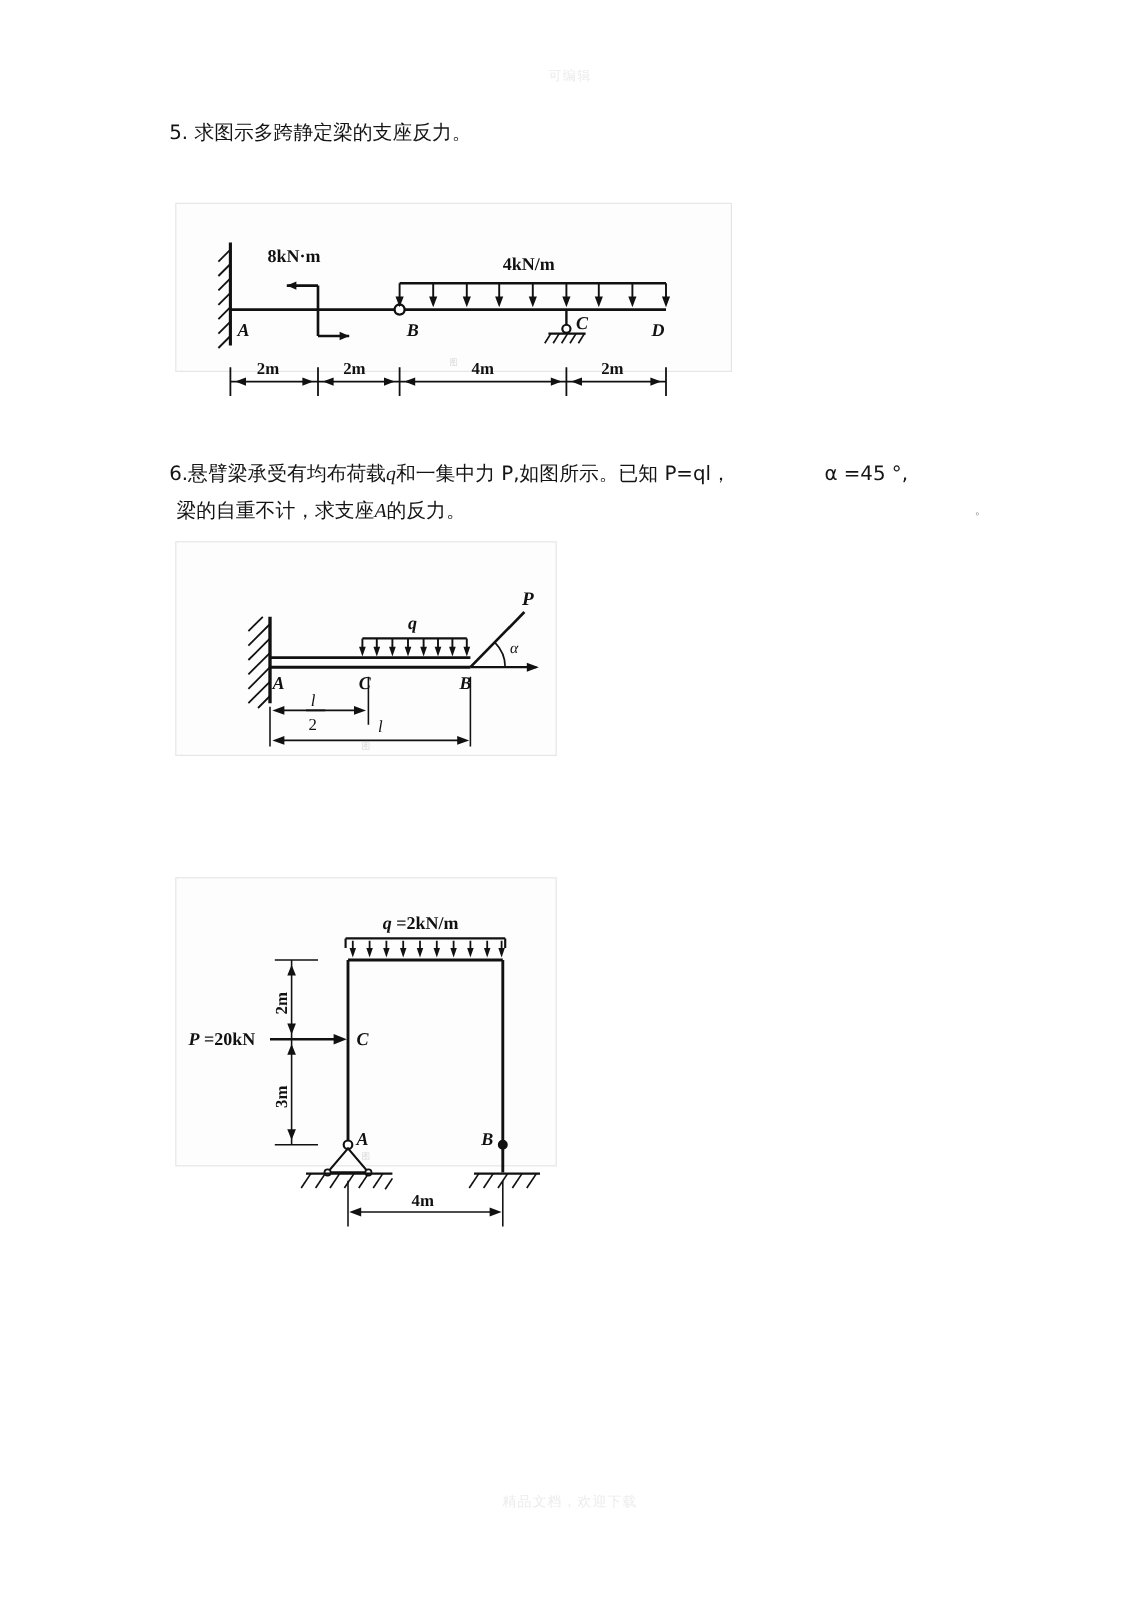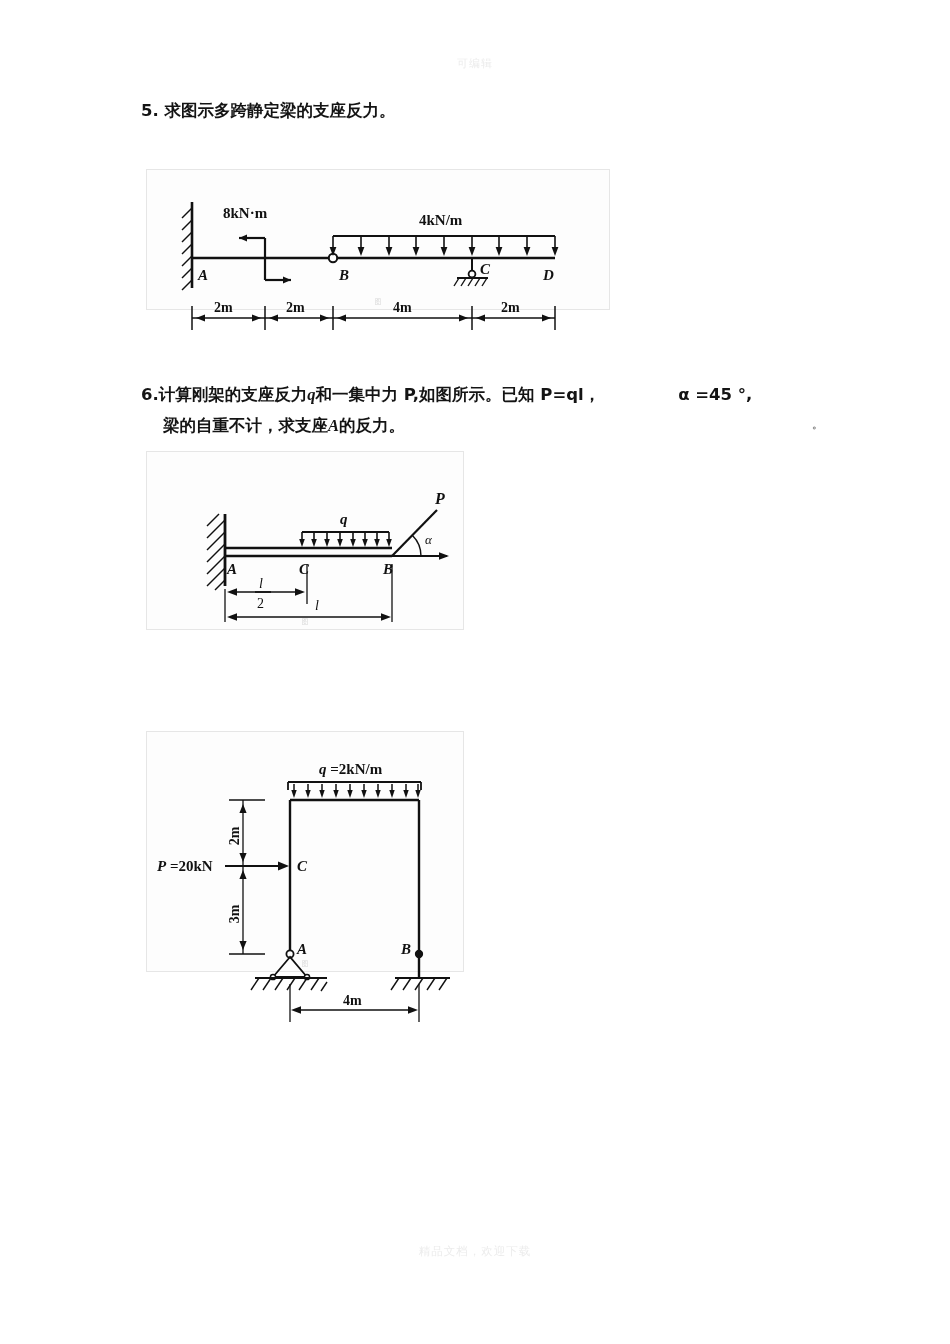--- a/index.html
+++ b/index.html
@@ -37,26 +37,25 @@
   .watermark-top { top: 56px; }
   .watermark-bottom { top: 1244px; font-size: 11.5px; }
 
   
   .question {
     position: absolute;
     font-size: 16.5px;
     line-height: 1.75;
     color: #141414;
     font-family: "DejaVu Sans", "Liberation Sans", sans-serif;
-    font-weight: bold;
   }
   .q5 { left: 141px; top: 97px; }
   .q6 { left: 141px; top: 381px; width: 690px; }
   .q7 { left: 141px; top: 677px; }
-  .q6 .line2 { display: block; margin-left: 22px; margin-top: 2px; }
+  .q6 .line2 { display: block; margin-left: 6px; margin-top: 2px; }
   .q6 .alpha-part { margin-left: 78px; }
   .q6 .trail-dot {
     position: absolute;
     right: 8px;
     top: 34px;
     font-size: 11px;
     color: #888;
   }
   .ital { font-style: italic; font-family: "Liberation Serif", serif; }
 
@@ -183,21 +182,21 @@
         <text x="67" y="142" font-size="14" font-weight="bold">2m</text>
         <text x="139" y="142" font-size="14" font-weight="bold">2m</text>
         <text x="246" y="142" font-size="14" font-weight="bold">4m</text>
         <text x="354" y="142" font-size="14" font-weight="bold">2m</text>
       </g>
     </svg>
     <div class="fig-caption-stub">图</div>
   </div>
 
   <div class="question q6">
-    <span>6.</span><span>计算刚架的支座反力</span><span class="ital">q</span><span>和一集中力 P,如图所示。已知 P=ql，</span><span class="alpha-part">α =45 °,</span>
+    <span>6.</span><span>悬臂梁承受有均布荷载</span><span class="ital">q</span><span>和一集中力 P,如图所示。已知 P=ql，</span><span class="alpha-part">α =45 °,</span>
     <span class="line2"><span>梁的自重不计，求支座</span><span class="ital">A</span><span>的反力。</span></span>
     <span class="trail-dot">。</span>
   </div>
 
   <div class="figure fig2">
     <svg width="316" height="177" viewBox="0 0 316 177">
       <g stroke="#111" fill="none" stroke-width="1.6">
 
         <line x1="78" y1="62" x2="78" y2="134" stroke-width="2.8"></line>
         <g stroke-width="1.5">

